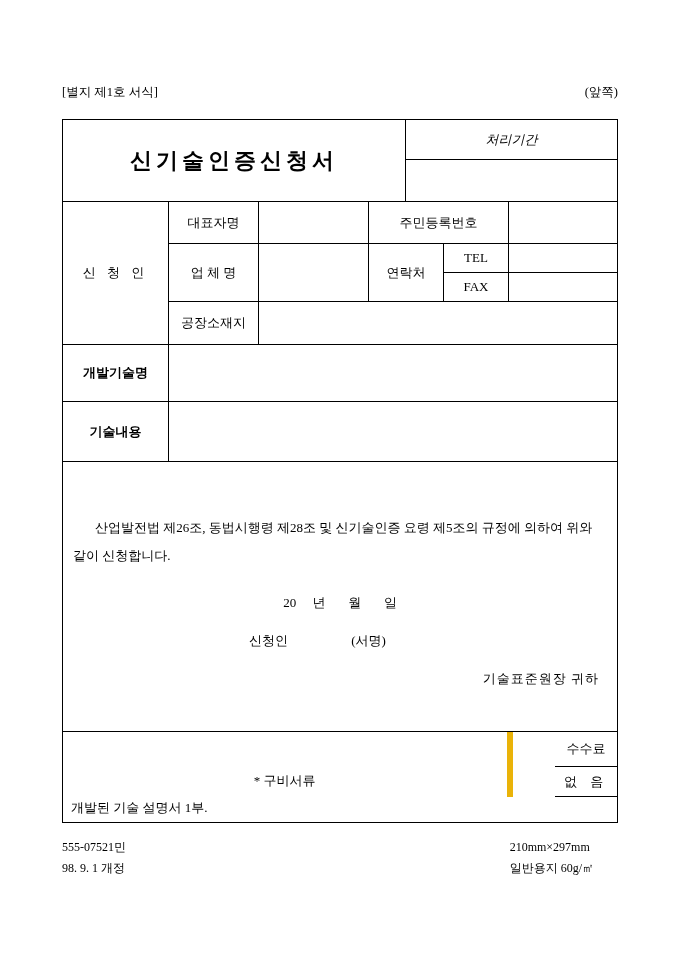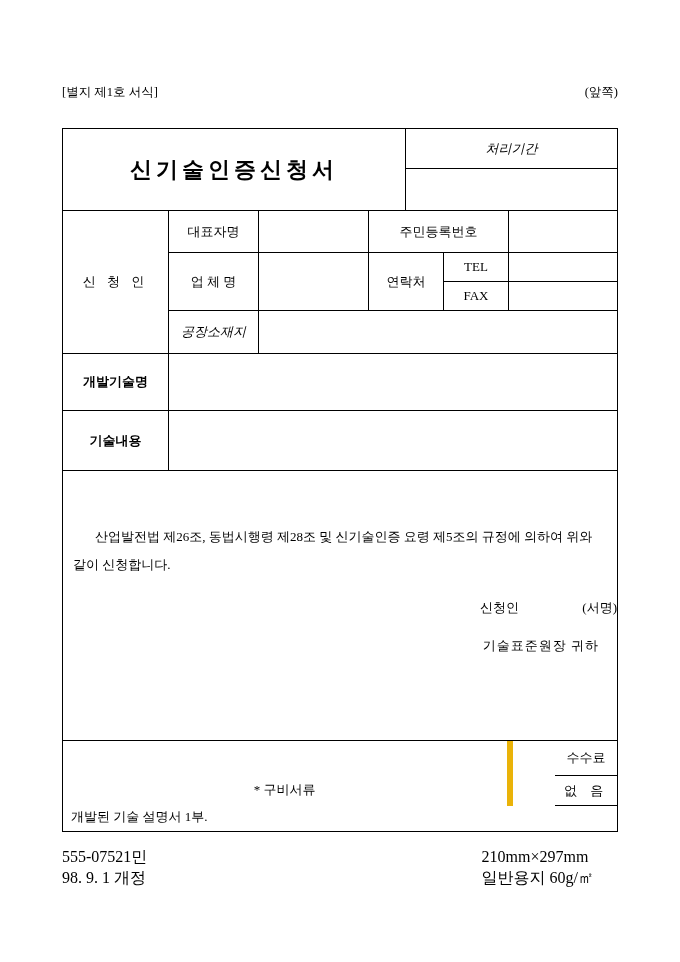--- a/index.html
+++ b/index.html
@@ -5,21 +5,21 @@
   * { margin:0; padding:0; box-sizing:border-box; }
   html,body { background:#ffffff; }
   body {
     width:680px; height:962px;
     font-family:"Liberation Serif","DejaVu Serif",serif;
     color:#000; font-size:13px;
     position:relative; overflow:hidden;
   }
   .page { width:680px; height:962px; padding:84px 62px 0 62px; }
 
-  .top-notes { display:flex; justify-content:space-between; font-size:12.5px; margin-bottom:27px; }
+  .top-notes { display:flex; justify-content:space-between; font-size:12.5px; margin-bottom:18px; }
 
   .form { width:556px; border:1.5px solid #000; background:#fff; }
 
   .row { display:flex; }
   .col { display:flex; flex-direction:column; }
   .bb { border-bottom:1px solid #000; }
   .br { border-right:1px solid #000; }
   .cell { display:flex; align-items:center; justify-content:center; text-align:center; }
 
   
@@ -27,49 +27,49 @@
   .title-cell { width:343px; font-size:22px; font-weight:bold; letter-spacing:4px; }
   .proc-col { flex:1; }
   .proc-label { height:40px;font-style:italic; }
   .proc-value { flex:1; }
 
   
   .applicant-label-cell { width:106px; letter-spacing:4px; }
   .applicant-body { flex:1; }
   .r-rep { height:42px; }
   .r-mid { height:58px; }
-  .r-fac { height:42px;font-style:italic; }
+  .r-fac { height:42px; }
   .w90 { width:90px; } .w110 { width:110px; } .w140 { width:140px; } .w75 { width:75px; } .w65 { width:65px; }
   .flex1 { flex:1; }
   .telfax-col { flex:1; }
   .telfax-row { height:29px; }
   .telfax-row2 { flex:1; }
 
   .r-techname { height:57px; }
   .r-techcontent { height:60px; }
   .label-cell-106 { width:106px;font-weight:bold; }
 
   
   .body-section { height:270px; position:relative; }
   .declaration { padding:52px 10px 0 10px; line-height:28px; text-indent:22px; white-space:pre-line; }
   .date-line { margin-top:24px; text-align:center; white-space:pre; }
-  .sign-line { margin-top:20px; padding-left:186px;text-align:right; }
+  .sign-line { margin-top:20px; padding-left:186px; }
   .sign-note { margin-left:60px; }
   .addressee { margin-top:20px; text-align:right; padding-right:18px; letter-spacing:1px; }
 
   
   .bottom-section { height:90px; position:relative; }
   .docs-label { position:absolute; left:0; top:40px; width:443px; text-align:center; }
   .fee-box { position:absolute; top:0; right:0; width:110px; border-left:6px solid #eab308;padding-left:42px; }
   .fee-label { height:35px; display:flex; align-items:center; justify-content:center; border-bottom:1px solid #000; }
   .fee-value { height:30px; display:flex; align-items:center; justify-content:center; border-bottom:1px solid #000; letter-spacing:5px; }
   .docs-item { position:absolute; left:8px; bottom:5px; }
 
   
-  .footer { display:flex; justify-content:space-between; margin-top:14px; font-size:16px; line-height:21px; }
+  .footer { display:flex; justify-content:space-between; margin-top:14px; font-size:12px; line-height:21px; }
   .footer .right-col { text-align:left; padding-right:24px; }
 </style>
 </head>
 <body>
 
 <div class="page">
 
   <div class="top-notes">
     <span>[별지 제1호 서식]</span>
     <span>(앞쪽)</span>
@@ -125,20 +125,21 @@
     </div>
 
     <div class="row bb r-techcontent">
       <div class="cell br label-cell-106">기술내용</div>
       <div class="cell flex1"></div>
     </div>
 
     <div class="body-section bb">
       <p class="declaration">산업발전법 제26조, 동법시행령 제28조 및 신기술인증 요령 제5조의 규정에 의하여 위와
 같이 신청합니다.</p>
+      <div class="date-line">20     년       월       일</div>
       <div class="sign-line">
         <span>신청인</span>
         <span class="sign-note">(서명)</span>
       </div>
       <div class="addressee">기술표준원장  귀하</div>
     </div>
 
     <div class="bottom-section">
       <div class="docs-label">* 구비서류</div>
       <div class="fee-box">

